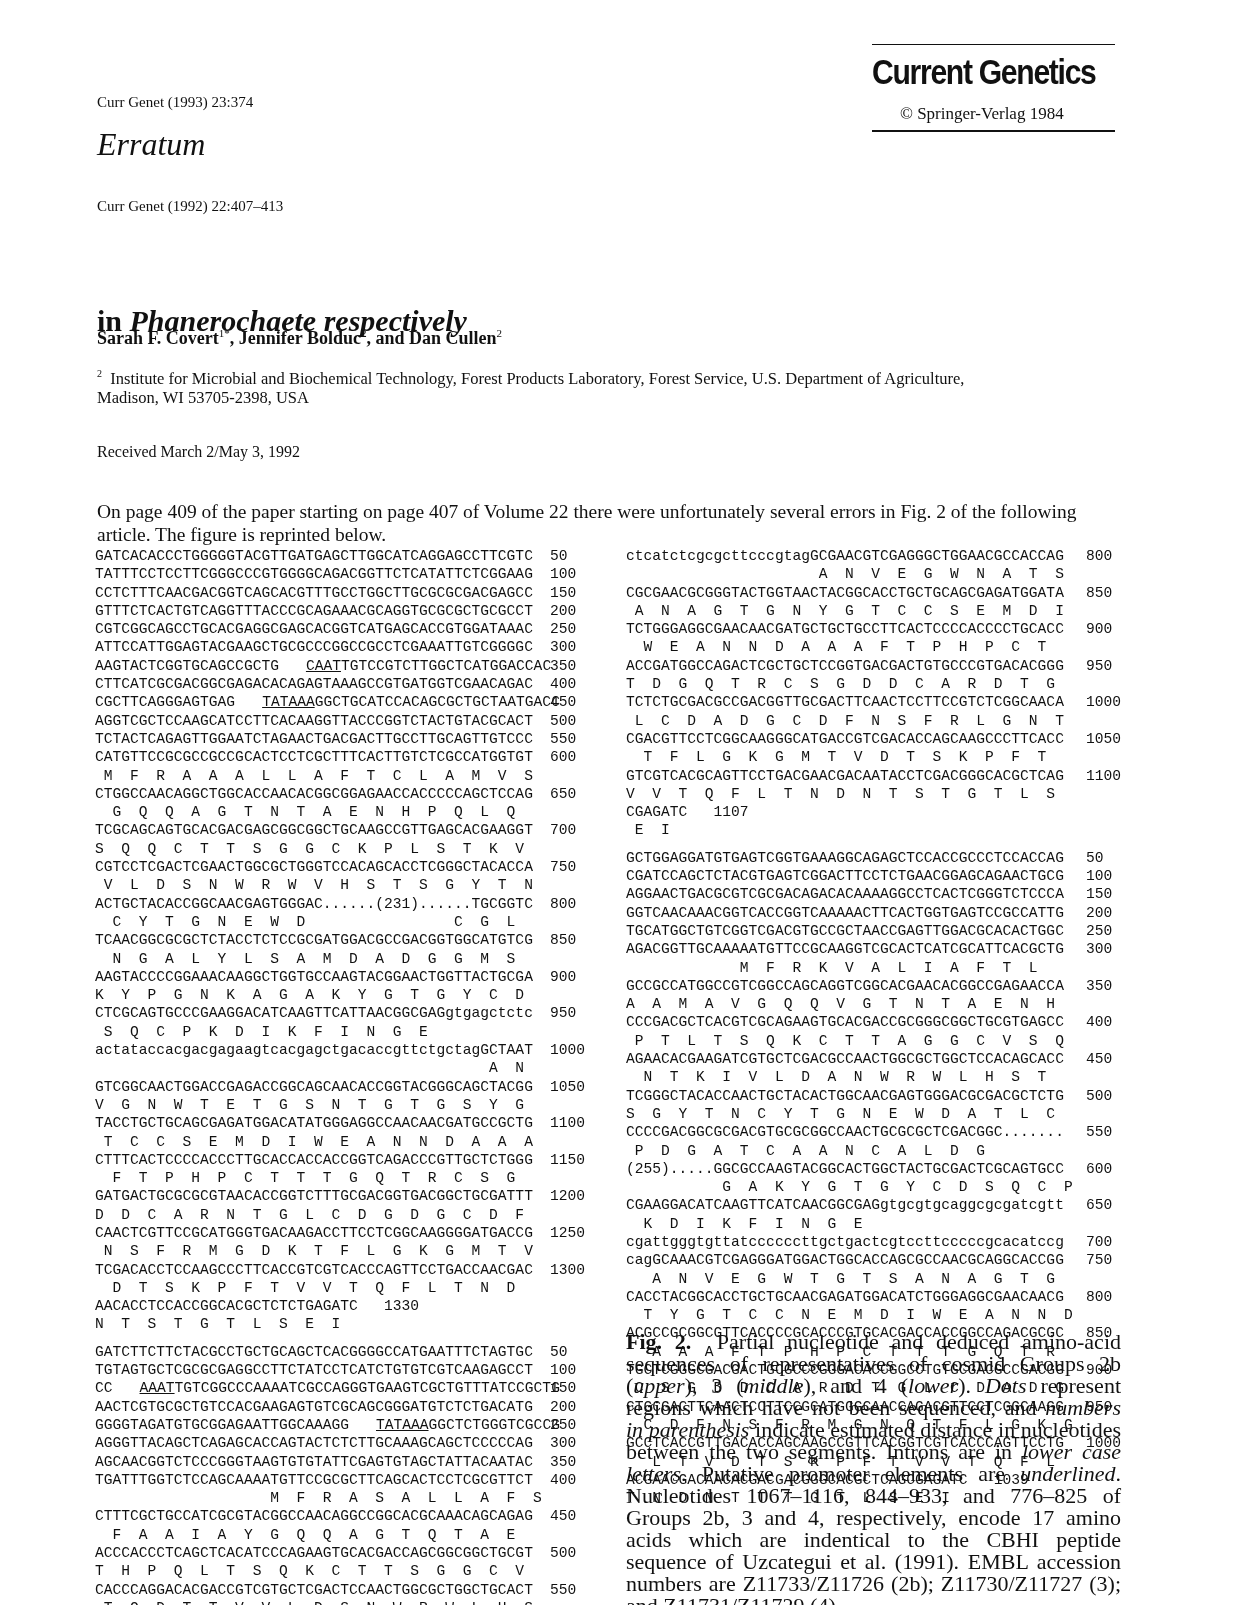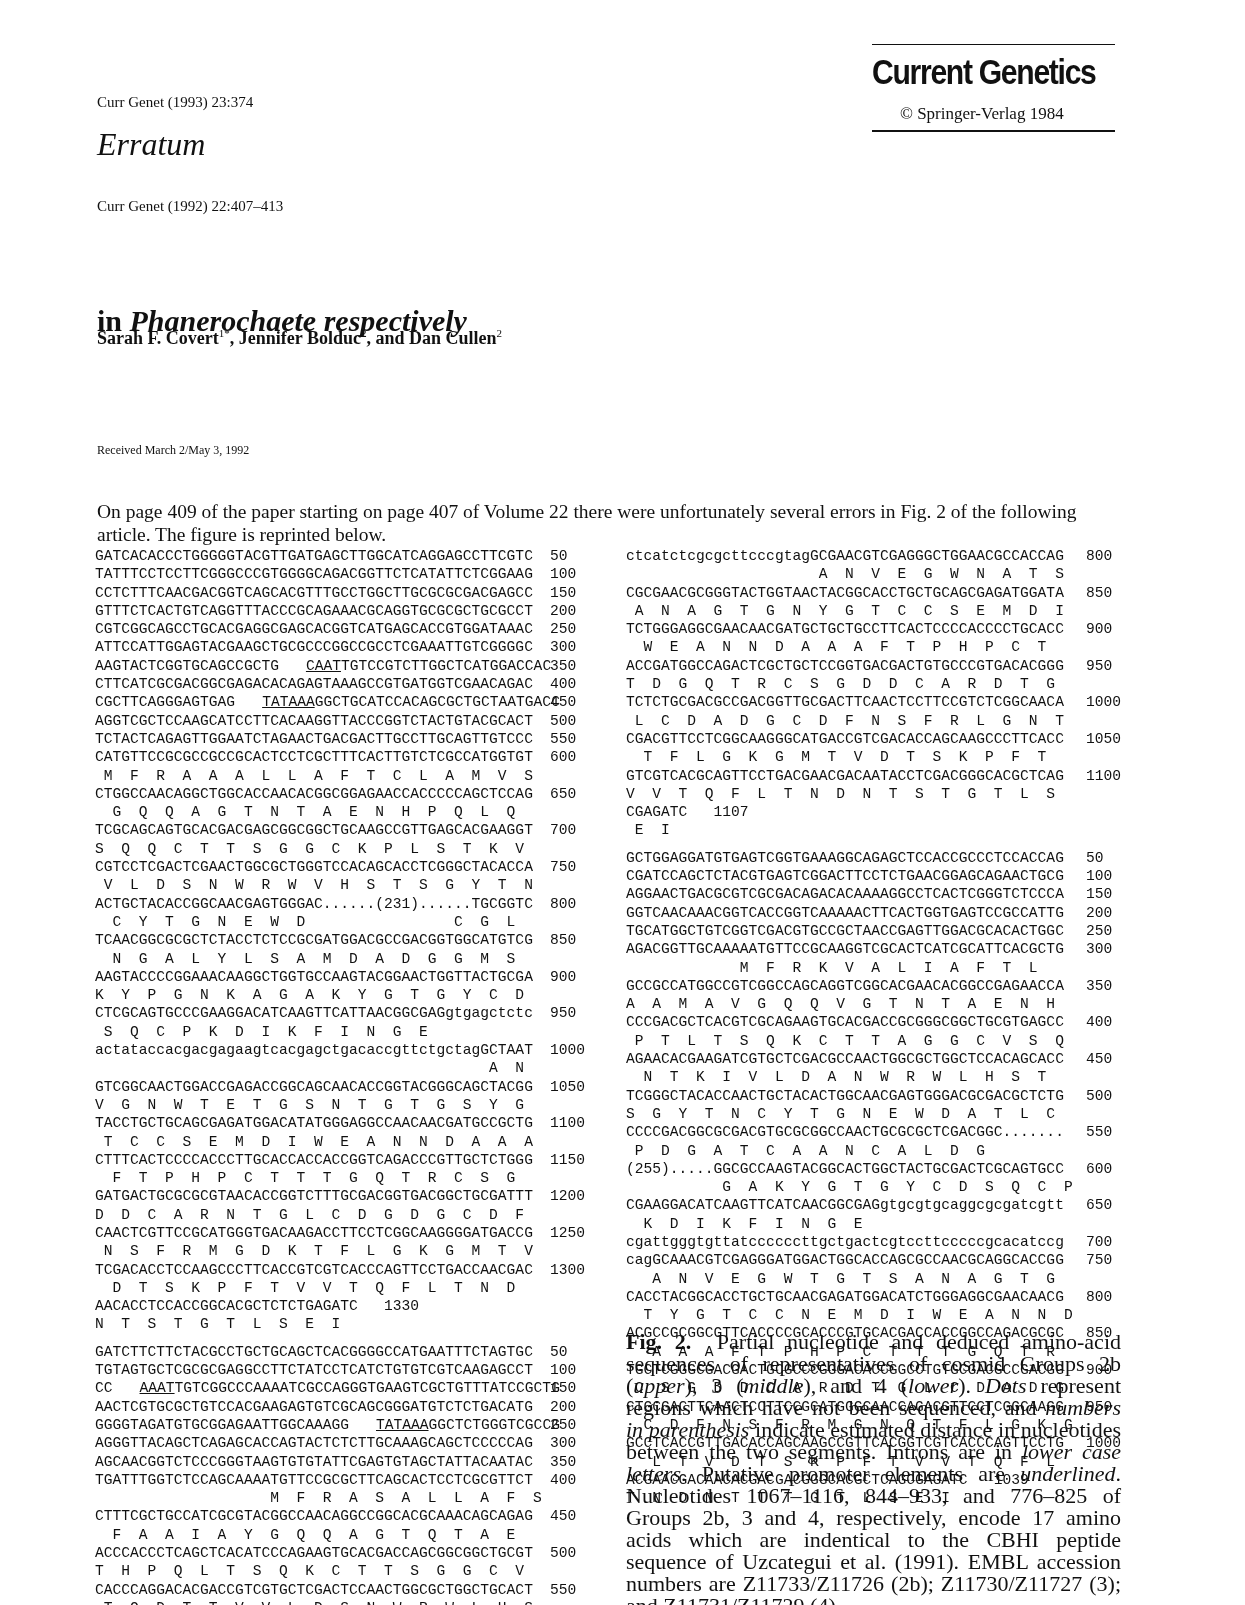--- a/index.html
+++ b/index.html
@@ -7,21 +7,21 @@
   .abs { position: absolute; white-space: pre; }
   .cite { font-size: 15px; }
   .journal { font-family: "Liberation Sans", sans-serif; font-weight: bold; font-size: 35px; letter-spacing: -1.5px; transform: scaleX(0.86); transform-origin: left top; }
   .rule { position: absolute; background: #111; height: 2px; }
   .copyright { font-size: 17px; }
   .erratum { font-style: italic; font-size: 32px; }
   .title { font-weight: bold; font-size: 30px; line-height: 34px; }
   .title i { font-weight: bold; }
   .authors { font-weight: bold; font-size: 18px; }
   .affil { font-size: 16.5px; line-height: 19px; white-space: normal; width: 1000px; }
-  .received { font-size: 12px; }
+  .received { font-size: 16px; }
   .intro { font-size: 19.5px; line-height: 23px; white-space: normal; width: 1030px; }
   .seq { position: absolute; font-family: "Liberation Mono", monospace; font-size: 14.6px; line-height: 18.3px; white-space: pre; letter-spacing: 0px; }
   .seqrow { height: 18.3px; position: relative; }
   .seqrow .txt { position: absolute; left: 0; top: 0; }
   .seqrow .num { position: absolute; top: 0; }
   .left .num { left: 455px; }
   .right .num { left: 460px; }
   .gap { height: 9px; }
   .u { text-decoration: underline; padding-left: 27px; }
   .caption { font-size: 22px; line-height: 22px; white-space: normal; width: 495px; text-align: justify; }
@@ -36,20 +36,21 @@
 <div class="abs copyright" style="left:900px; top:104px;">© Springer-Verlag 1984</div>
 <div class="rule" style="left:872px; top:130px; width:243px; height:2px;"></div>
 <div class="abs erratum" style="left:97px; top:126px;font-style:italic;">Erratum</div>
 
 <div class="abs cite" style="left:97px; top:198px;">Curr Genet (1992) 22:407–413</div>
 <div class="abs title" style="left:97px; top:236px;">
   <div><span>in </span><i>Phanerochaete respectively</i></div>
 </div>
 <div class="abs authors" style="left:97px; top:327px;"><span>Sarah F. Covert</span><sup style="font-weight:normal;font-size:11px;">1*</sup><span>, </span><span>Jennifer Bolduc</span><sup style="font-weight:normal;font-size:11px;">2</sup><span>, and </span><span>Dan Cullen</span><sup style="font-weight:normal;font-size:11px;">2</sup></div>
 <div class="abs affil" style="left:97px; top:364px;">
+  <div style="width:880px;"><sup style="font-size:10px;">2</sup>&nbsp; <span>Institute for Microbial and Biochemical Technology, Forest Products Laboratory, Forest Service, U.S. Department of Agriculture, Madison, WI 53705-2398, USA</span></div>
 </div>
 <div class="abs received" style="left:97px; top:443px;">Received March 2/May 3, 1992</div>
 <div class="abs intro" style="left:97px; top:500px;">On page 409 of the paper starting on page 407 of Volume 22 there were unfortunately several errors in Fig. 2 of the following article. The figure is reprinted below.</div>
 
 <div class="seq left" id="left-col" style="left:95px; top:547px; width:510px;"><div class="seqrow"><span class="txt">GATCACACCCTGGGGGTACGTTGATGAGCTTGGCATCAGGAGCCTTCGTC</span><span class="num">50</span></div><div class="seqrow"><span class="txt">TATTTCCTCCTTCGGGCCCGTGGGGCAGACGGTTCTCATATTCTCGGAAG</span><span class="num">100</span></div><div class="seqrow"><span class="txt">CCTCTTTCAACGACGGTCAGCACGTTTGCCTGGCTTGCGCGCGACGAGCC</span><span class="num">150</span></div><div class="seqrow"><span class="txt">GTTTCTCACTGTCAGGTTTACCCGCAGAAACGCAGGTGCGCGCTGCGCCT</span><span class="num">200</span></div><div class="seqrow"><span class="txt">CGTCGGCAGCCTGCACGAGGCGAGCACGGTCATGAGCACCGTGGATAAAC</span><span class="num">250</span></div><div class="seqrow"><span class="txt">ATTCCATTGGAGTACGAAGCTGCGCCCGGCCGCCTCGAAATTGTCGGGGC</span><span class="num">300</span></div><div class="seqrow"><span class="txt">AAGTACTCGGTGCAGCCGCTG<span class="u">CAAT</span>TGTCCGTCTTGGCTCATGGACCAC</span><span class="num">350</span></div><div class="seqrow"><span class="txt">CTTCATCGCGACGGCGAGACACAGAGTAAAGCCGTGATGGTCGAACAGAC</span><span class="num">400</span></div><div class="seqrow"><span class="txt">CGCTTCAGGGAGTGAG<span class="u">TATAAA</span>GGCTGCATCCACAGCGCTGCTAATGACC</span><span class="num">450</span></div><div class="seqrow"><span class="txt">AGGTCGCTCCAAGCATCCTTCACAAGGTTACCCGGTCTACTGTACGCACT</span><span class="num">500</span></div><div class="seqrow"><span class="txt">TCTACTCAGAGTTGGAATCTAGAACTGACGACTTGCCTTGCAGTTGTCCC</span><span class="num">550</span></div><div class="seqrow"><span class="txt">CATGTTCCGCGCCGCCGCACTCCTCGCTTTCACTTGTCTCGCCATGGTGT</span><span class="num">600</span></div><div class="seqrow"><span class="txt"> M  F  R  A  A  A  L  L  A  F  T  C  L  A  M  V  S</span><span class="num"></span></div><div class="seqrow"><span class="txt">CTGGCCAACAGGCTGGCACCAACACGGCGGAGAACCACCCCCAGCTCCAG</span><span class="num">650</span></div><div class="seqrow"><span class="txt">  G  Q  Q  A  G  T  N  T  A  E  N  H  P  Q  L  Q</span><span class="num"></span></div><div class="seqrow"><span class="txt">TCGCAGCAGTGCACGACGAGCGGCGGCTGCAAGCCGTTGAGCACGAAGGT</span><span class="num">700</span></div><div class="seqrow"><span class="txt">S  Q  Q  C  T  T  S  G  G  C  K  P  L  S  T  K  V</span><span class="num"></span></div><div class="seqrow"><span class="txt">CGTCCTCGACTCGAACTGGCGCTGGGTCCACAGCACCTCGGGCTACACCA</span><span class="num">750</span></div><div class="seqrow"><span class="txt"> V  L  D  S  N  W  R  W  V  H  S  T  S  G  Y  T  N</span><span class="num"></span></div><div class="seqrow"><span class="txt">ACTGCTACACCGGCAACGAGTGGGAC......(231)......TGCGGTC</span><span class="num">800</span></div><div class="seqrow"><span class="txt">  C  Y  T  G  N  E  W  D                 C  G  L</span><span class="num"></span></div><div class="seqrow"><span class="txt">TCAACGGCGCGCTCTACCTCTCCGCGATGGACGCCGACGGTGGCATGTCG</span><span class="num">850</span></div><div class="seqrow"><span class="txt">  N  G  A  L  Y  L  S  A  M  D  A  D  G  G  M  S</span><span class="num"></span></div><div class="seqrow"><span class="txt">AAGTACCCCGGAAACAAGGCTGGTGCCAAGTACGGAACTGGTTACTGCGA</span><span class="num">900</span></div><div class="seqrow"><span class="txt">K  Y  P  G  N  K  A  G  A  K  Y  G  T  G  Y  C  D</span><span class="num"></span></div><div class="seqrow"><span class="txt">CTCGCAGTGCCCGAAGGACATCAAGTTCATTAACGGCGAGgtgagctctc</span><span class="num">950</span></div><div class="seqrow"><span class="txt"> S  Q  C  P  K  D  I  K  F  I  N  G  E</span><span class="num"></span></div><div class="seqrow"><span class="txt">actataccacgacgagaagtcacgagctgacaccgttctgctagGCTAAT</span><span class="num">1000</span></div><div class="seqrow"><span class="txt">                                             A  N</span><span class="num"></span></div><div class="seqrow"><span class="txt">GTCGGCAACTGGACCGAGACCGGCAGCAACACCGGTACGGGCAGCTACGG</span><span class="num">1050</span></div><div class="seqrow"><span class="txt">V  G  N  W  T  E  T  G  S  N  T  G  T  G  S  Y  G</span><span class="num"></span></div><div class="seqrow"><span class="txt">TACCTGCTGCAGCGAGATGGACATATGGGAGGCCAACAACGATGCCGCTG</span><span class="num">1100</span></div><div class="seqrow"><span class="txt"> T  C  C  S  E  M  D  I  W  E  A  N  N  D  A  A  A</span><span class="num"></span></div><div class="seqrow"><span class="txt">CTTTCACTCCCCACCCTTGCACCACCACCGGTCAGACCCGTTGCTCTGGG</span><span class="num">1150</span></div><div class="seqrow"><span class="txt">  F  T  P  H  P  C  T  T  T  G  Q  T  R  C  S  G</span><span class="num"></span></div><div class="seqrow"><span class="txt">GATGACTGCGCGCGTAACACCGGTCTTTGCGACGGTGACGGCTGCGATTT</span><span class="num">1200</span></div><div class="seqrow"><span class="txt">D  D  C  A  R  N  T  G  L  C  D  G  D  G  C  D  F</span><span class="num"></span></div><div class="seqrow"><span class="txt">CAACTCGTTCCGCATGGGTGACAAGACCTTCCTCGGCAAGGGGATGACCG</span><span class="num">1250</span></div><div class="seqrow"><span class="txt"> N  S  F  R  M  G  D  K  T  F  L  G  K  G  M  T  V</span><span class="num"></span></div><div class="seqrow"><span class="txt">TCGACACCTCCAAGCCCTTCACCGTCGTCACCCAGTTCCTGACCAACGAC</span><span class="num">1300</span></div><div class="seqrow"><span class="txt">  D  T  S  K  P  F  T  V  V  T  Q  F  L  T  N  D</span><span class="num"></span></div><div class="seqrow"><span class="txt">AACACCTCCACCGGCACGCTCTCTGAGATC   1330</span><span class="num"></span></div><div class="seqrow"><span class="txt">N  T  S  T  G  T  L  S  E  I</span><span class="num"></span></div><div class="gap"></div><div class="seqrow"><span class="txt">GATCTTCTTCTACGCCTGCTGCAGCTCACGGGGCCATGAATTTCTAGTGC</span><span class="num">50</span></div><div class="seqrow"><span class="txt">TGTAGTGCTCGCGCGAGGCCTTCTATCCTCATCTGTGTCGTCAAGAGCCT</span><span class="num">100</span></div><div class="seqrow"><span class="txt">CC<span class="u">AAAT</span>TGTCGGCCCAAAATCGCCAGGGTGAAGTCGCTGTTTATCCGCTG</span><span class="num">150</span></div><div class="seqrow"><span class="txt">AACTCGTGCGCTGTCCACGAAGAGTGTCGCAGCGGGATGTCTCTGACATG</span><span class="num">200</span></div><div class="seqrow"><span class="txt">GGGGTAGATGTGCGGAGAATTGGCAAAGG<span class="u">TATAAA</span>GGCTCTGGGTCGCCG</span><span class="num">250</span></div><div class="seqrow"><span class="txt">AGGGTTACAGCTCAGAGCACCAGTACTCTCTTGCAAAGCAGCTCCCCCAG</span><span class="num">300</span></div><div class="seqrow"><span class="txt">AGCAACGGTCTCCCGGGTAAGTGTGTATTCGAGTGTAGCTATTACAATAC</span><span class="num">350</span></div><div class="seqrow"><span class="txt">TGATTTGGTCTCCAGCAAAATGTTCCGCGCTTCAGCACTCCTCGCGTTCT</span><span class="num">400</span></div><div class="seqrow"><span class="txt">                    M  F  R  A  S  A  L  L  A  F  S</span><span class="num"></span></div><div class="seqrow"><span class="txt">CTTTCGCTGCCATCGCGTACGGCCAACAGGCCGGCACGCAAACAGCAGAG</span><span class="num">450</span></div><div class="seqrow"><span class="txt">  F  A  A  I  A  Y  G  Q  Q  A  G  T  Q  T  A  E</span><span class="num"></span></div><div class="seqrow"><span class="txt">ACCCACCCTCAGCTCACATCCCAGAAGTGCACGACCAGCGGCGGCTGCGT</span><span class="num">500</span></div><div class="seqrow"><span class="txt">T  H  P  Q  L  T  S  Q  K  C  T  T  S  G  G  C  V</span><span class="num"></span></div><div class="seqrow"><span class="txt">CACCCAGGACACGACCGTCGTGCTCGACTCCAACTGGCGCTGGCTGCACT</span><span class="num">550</span></div><div class="seqrow"><span class="txt"> T  Q  D  T  T  V  V  L  D  S  N  W  R  W  L  H  S</span><span class="num"></span></div></div>
 
 <div class="seq right" id="right-col" style="left:626px; top:547px; width:520px;"><div class="seqrow"><span class="txt">ctcatctcgcgcttcccgtagGCGAACGTCGAGGGCTGGAACGCCACCAG</span><span class="num">800</span></div><div class="seqrow"><span class="txt">                      A  N  V  E  G  W  N  A  T  S</span><span class="num"></span></div><div class="seqrow"><span class="txt">CGCGAACGCGGGTACTGGTAACTACGGCACCTGCTGCAGCGAGATGGATA</span><span class="num">850</span></div><div class="seqrow"><span class="txt"> A  N  A  G  T  G  N  Y  G  T  C  C  S  E  M  D  I</span><span class="num"></span></div><div class="seqrow"><span class="txt">TCTGGGAGGCGAACAACGATGCTGCTGCCTTCACTCCCCACCCCTGCACC</span><span class="num">900</span></div><div class="seqrow"><span class="txt">  W  E  A  N  N  D  A  A  A  F  T  P  H  P  C  T</span><span class="num"></span></div><div class="seqrow"><span class="txt">ACCGATGGCCAGACTCGCTGCTCCGGTGACGACTGTGCCCGTGACACGGG</span><span class="num">950</span></div><div class="seqrow"><span class="txt">T  D  G  Q  T  R  C  S  G  D  D  C  A  R  D  T  G</span><span class="num"></span></div><div class="seqrow"><span class="txt">TCTCTGCGACGCCGACGGTTGCGACTTCAACTCCTTCCGTCTCGGCAACA</span><span class="num">1000</span></div><div class="seqrow"><span class="txt"> L  C  D  A  D  G  C  D  F  N  S  F  R  L  G  N  T</span><span class="num"></span></div><div class="seqrow"><span class="txt">CGACGTTCCTCGGCAAGGGCATGACCGTCGACACCAGCAAGCCCTTCACC</span><span class="num">1050</span></div><div class="seqrow"><span class="txt">  T  F  L  G  K  G  M  T  V  D  T  S  K  P  F  T</span><span class="num"></span></div><div class="seqrow"><span class="txt">GTCGTCACGCAGTTCCTGACGAACGACAATACCTCGACGGGCACGCTCAG</span><span class="num">1100</span></div><div class="seqrow"><span class="txt">V  V  T  Q  F  L  T  N  D  N  T  S  T  G  T  L  S</span><span class="num"></span></div><div class="seqrow"><span class="txt">CGAGATC   1107</span><span class="num"></span></div><div class="seqrow"><span class="txt"> E  I</span><span class="num"></span></div><div class="gap"></div><div class="seqrow"><span class="txt">GCTGGAGGATGTGAGTCGGTGAAAGGCAGAGCTCCACCGCCCTCCACCAG</span><span class="num">50</span></div><div class="seqrow"><span class="txt">CGATCCAGCTCTACGTGAGTCGGACTTCCTCTGAACGGAGCAGAACTGCG</span><span class="num">100</span></div><div class="seqrow"><span class="txt">AGGAACTGACGCGTCGCGACAGACACAAAAGGCCTCACTCGGGTCTCCCA</span><span class="num">150</span></div><div class="seqrow"><span class="txt">GGTCAACAAACGGTCACCGGTCAAAAACTTCACTGGTGAGTCCGCCATTG</span><span class="num">200</span></div><div class="seqrow"><span class="txt">TGCATGGCTGTCGGTCGACGTGCCGCTAACCGAGTTGGACGCACACTGGC</span><span class="num">250</span></div><div class="seqrow"><span class="txt">AGACGGTTGCAAAAATGTTCCGCAAGGTCGCACTCATCGCATTCACGCTG</span><span class="num">300</span></div><div class="seqrow"><span class="txt">             M  F  R  K  V  A  L  I  A  F  T  L</span><span class="num"></span></div><div class="seqrow"><span class="txt">GCCGCCATGGCCGTCGGCCAGCAGGTCGGCACGAACACGGCCGAGAACCA</span><span class="num">350</span></div><div class="seqrow"><span class="txt">A  A  M  A  V  G  Q  Q  V  G  T  N  T  A  E  N  H</span><span class="num"></span></div><div class="seqrow"><span class="txt">CCCGACGCTCACGTCGCAGAAGTGCACGACCGCGGGCGGCTGCGTGAGCC</span><span class="num">400</span></div><div class="seqrow"><span class="txt"> P  T  L  T  S  Q  K  C  T  T  A  G  G  C  V  S  Q</span><span class="num"></span></div><div class="seqrow"><span class="txt">AGAACACGAAGATCGTGCTCGACGCCAACTGGCGCTGGCTCCACAGCACC</span><span class="num">450</span></div><div class="seqrow"><span class="txt">  N  T  K  I  V  L  D  A  N  W  R  W  L  H  S  T</span><span class="num"></span></div><div class="seqrow"><span class="txt">TCGGGCTACACCAACTGCTACACTGGCAACGAGTGGGACGCGACGCTCTG</span><span class="num">500</span></div><div class="seqrow"><span class="txt">S  G  Y  T  N  C  Y  T  G  N  E  W  D  A  T  L  C</span><span class="num"></span></div><div class="seqrow"><span class="txt">CCCCGACGGCGCGACGTGCGCGGCCAACTGCGCGCTCGACGGC.......</span><span class="num">550</span></div><div class="seqrow"><span class="txt"> P  D  G  A  T  C  A  A  N  C  A  L  D  G</span><span class="num"></span></div><div class="seqrow"><span class="txt">(255).....GGCGCCAAGTACGGCACTGGCTACTGCGACTCGCAGTGCC</span><span class="num">600</span></div><div class="seqrow"><span class="txt">           G  A  K  Y  G  T  G  Y  C  D  S  Q  C  P</span><span class="num"></span></div><div class="seqrow"><span class="txt">CGAAGGACATCAAGTTCATCAACGGCGAGgtgcgtgcaggcgcgatcgtt</span><span class="num">650</span></div><div class="seqrow"><span class="txt">  K  D  I  K  F  I  N  G  E</span><span class="num"></span></div><div class="seqrow"><span class="txt">cgattgggtgttatccccccttgctgactcgtccttcccccgcacatccg</span><span class="num">700</span></div><div class="seqrow"><span class="txt">cagGCAAACGTCGAGGGATGGACTGGCACCAGCGCCAACGCAGGCACCGG</span><span class="num">750</span></div><div class="seqrow"><span class="txt">   A  N  V  E  G  W  T  G  T  S  A  N  A  G  T  G</span><span class="num"></span></div><div class="seqrow"><span class="txt">CACCTACGGCACCTGCTGCAACGAGATGGACATCTGGGAGGCGAACAACG</span><span class="num">800</span></div><div class="seqrow"><span class="txt">  T  Y  G  T  C  C  N  E  M  D  I  W  E  A  N  N  D</span><span class="num"></span></div><div class="seqrow"><span class="txt">ACGCCGCGGCGTTCACCCCGCACCCGTGCACGACCACCGGCCAGACGCGC</span><span class="num">850</span></div><div class="seqrow"><span class="txt">   A  A  A  F  T  P  H  P  C  T  T  T  G  Q  T  R</span><span class="num"></span></div><div class="seqrow"><span class="txt">TGCTCGGGCGACGACTGCGCCCGGGACACCGGCCTGTGCGACGCCGACGG</span><span class="num">900</span></div><div class="seqrow"><span class="txt"> C  S  G  D  D  C  A  R  D  T  G  L  C  D  A  D  G</span><span class="num"></span></div><div class="seqrow"><span class="txt">CTGCGACTTCAACTCCTTCCGCATGGGCAACCAGACGTTCCTCGGCAAGG</span><span class="num">950</span></div><div class="seqrow"><span class="txt">  C  D  F  N  S  F  R  M  G  N  Q  T  F  L  G  K  G</span><span class="num"></span></div><div class="seqrow"><span class="txt">GCCTCACCGTTGACACCAGCAAGCCGTTCACGGTCGTCACCCAGTTCCTG</span><span class="num">1000</span></div><div class="seqrow"><span class="txt">   L  T  V  D  T  S  K  P  F  T  V  V  T  Q  F  L</span><span class="num"></span></div><div class="seqrow"><span class="txt">ACGAACGACAACACGACGACGGGCACGCTCAGCGAGATC   1039</span><span class="num"></span></div><div class="seqrow"><span class="txt">T  N  D  N  T  T  T  G  T  L  S  E  I</span><span class="num"></span></div></div>
 
 <div class="abs caption" style="left:626px; top:1331px;"><b>Fig. 2.</b>&nbsp; <span>Partial nucleotide and deduced amino-acid sequences of representatives of cosmid Groups 2b (<i>upper</i>), 3 (<i>middle</i>), and 4 (<i>lower</i>). <i>Dots</i> represent regions which have not been sequenced, and <i>numbers in parenthesis</i> indicate estimated distance in nucleotides between the two segments. Introns are in <i>lower case letters</i>. Putative promoter elements are <i>underlined</i>. Nucleotides 1067–1116, 844–933, and 776–825 of Groups 2b, 3 and 4, respectively, encode 17 amino acids which are indentical to the CBHI peptide sequence of Uzcategui et al. (1991). EMBL accession numbers are Z11733/Z11726 (2b); Z11730/Z11727 (3); and Z11731/Z11729 (4)</span></div>
 

